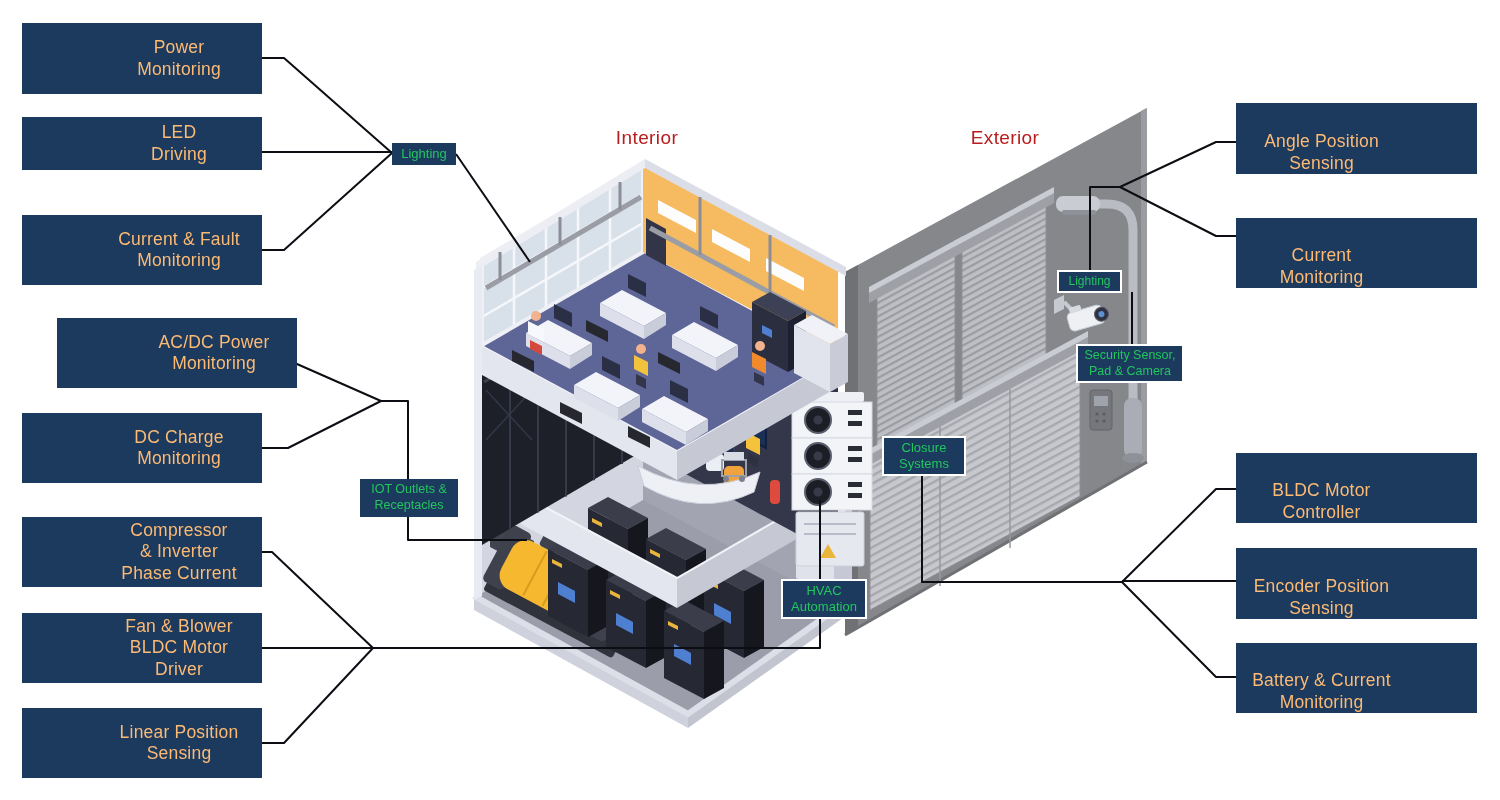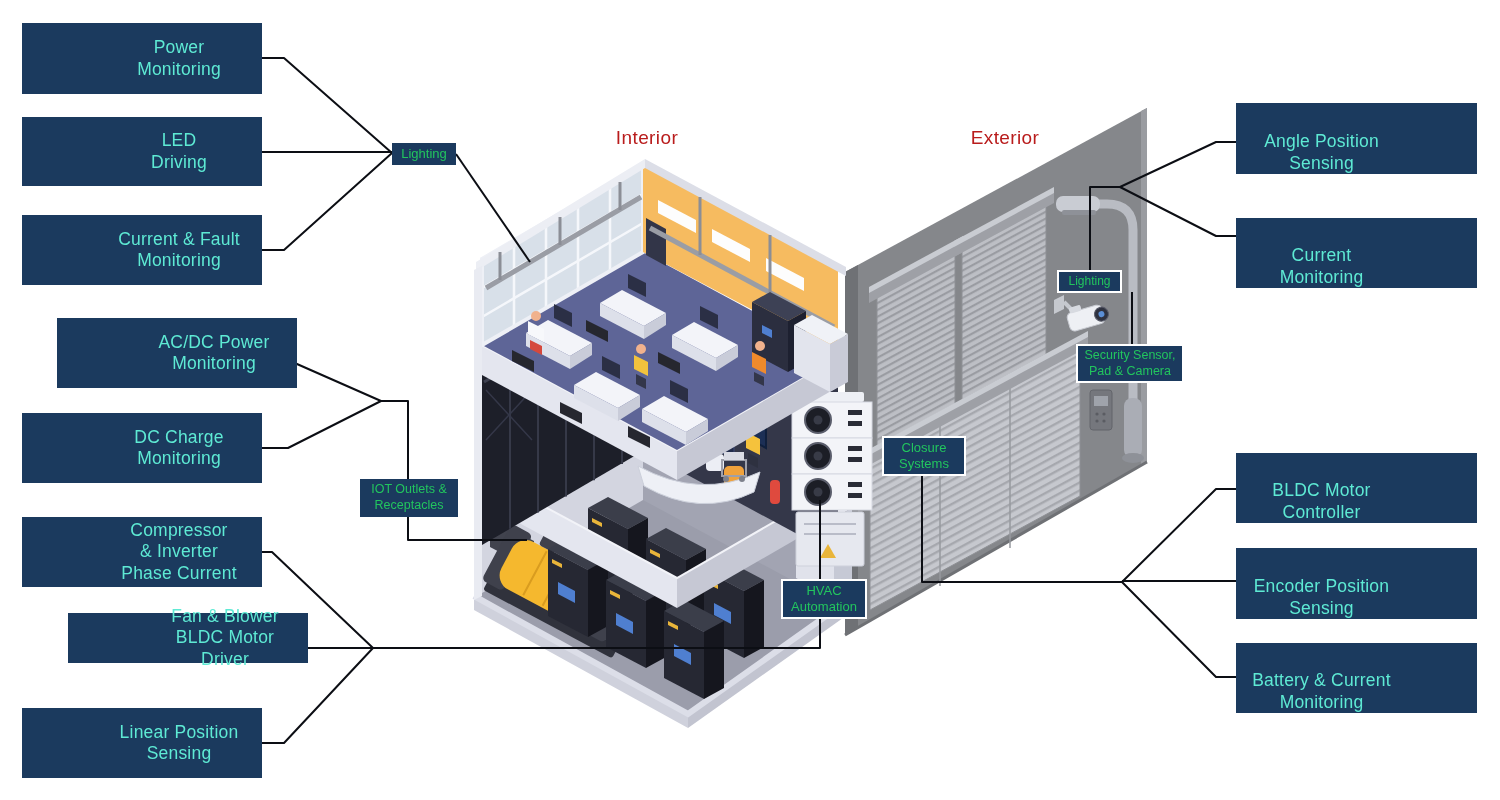--- a/index.html
+++ b/index.html
@@ -2,30 +2,30 @@
 <html><head>
 <meta charset="utf-8">
 <style>
   html,body{margin:0;padding:0;}
   body{
     width:1500px;height:800px;position:relative;background:#ffffff;
     font-family:"Liberation Sans", sans-serif;overflow:hidden;
   }
   #scene{position:absolute;left:0;top:0;}
   .catbox{
-    position:absolute;background:#1b3a5e;color:#5eead4;
+    position:absolute;background:#1b3a5e;color:#fdba74;
     display:flex;align-items:center;justify-content:center;
     box-sizing:border-box;text-align:center;
   }
   .catbox span{white-space:pre-line;font-size:17.5px;line-height:1.22;letter-spacing:.2px;}
   .catbox.left{left:22px;width:240px;padding-left:74px;}
   .catbox.right{left:1236px;width:241px;padding-right:70px;align-items:flex-end;}
-  .lb0{top:23px;height:71px;} .lb1{top:117px;height:69px;} .lb2{top:215px;height:70px;}
+  .lb0{top:23px;height:71px;} .lb1{top:117px;height:53px;} .lb2{top:215px;height:70px;}
   .lb3{top:318px;height:70px;margin-left:35px;} .lb4{top:413px;height:70px;} .lb5{top:517px;height:70px;}
-  .lb6{top:613px;height:50px;margin-left:46px;} .lb7{top:708px;height:70px;}
+  .lb6{top:613px;height:70px;} .lb7{top:708px;height:70px;}
   .rb0{top:103px;height:71px;} .rb1{top:198px;height:70px;margin-top:20px;} .rb2{top:453px;height:70px;}
   .rb3{top:548px;height:71px;} .rb4{top:643px;height:70px;}
   .callout{
     position:absolute;background:#1b3a5e;color:#22c55e;
     display:flex;align-items:center;justify-content:center;
     box-sizing:border-box;text-align:center;
   }
   .callout span{white-space:pre-line;line-height:1.25;}
   .callout.bordered{border:2px solid #ffffff;}
   .co-lighting-left{left:392px;top:143px;width:64px;height:22px;font-size:13px;}

